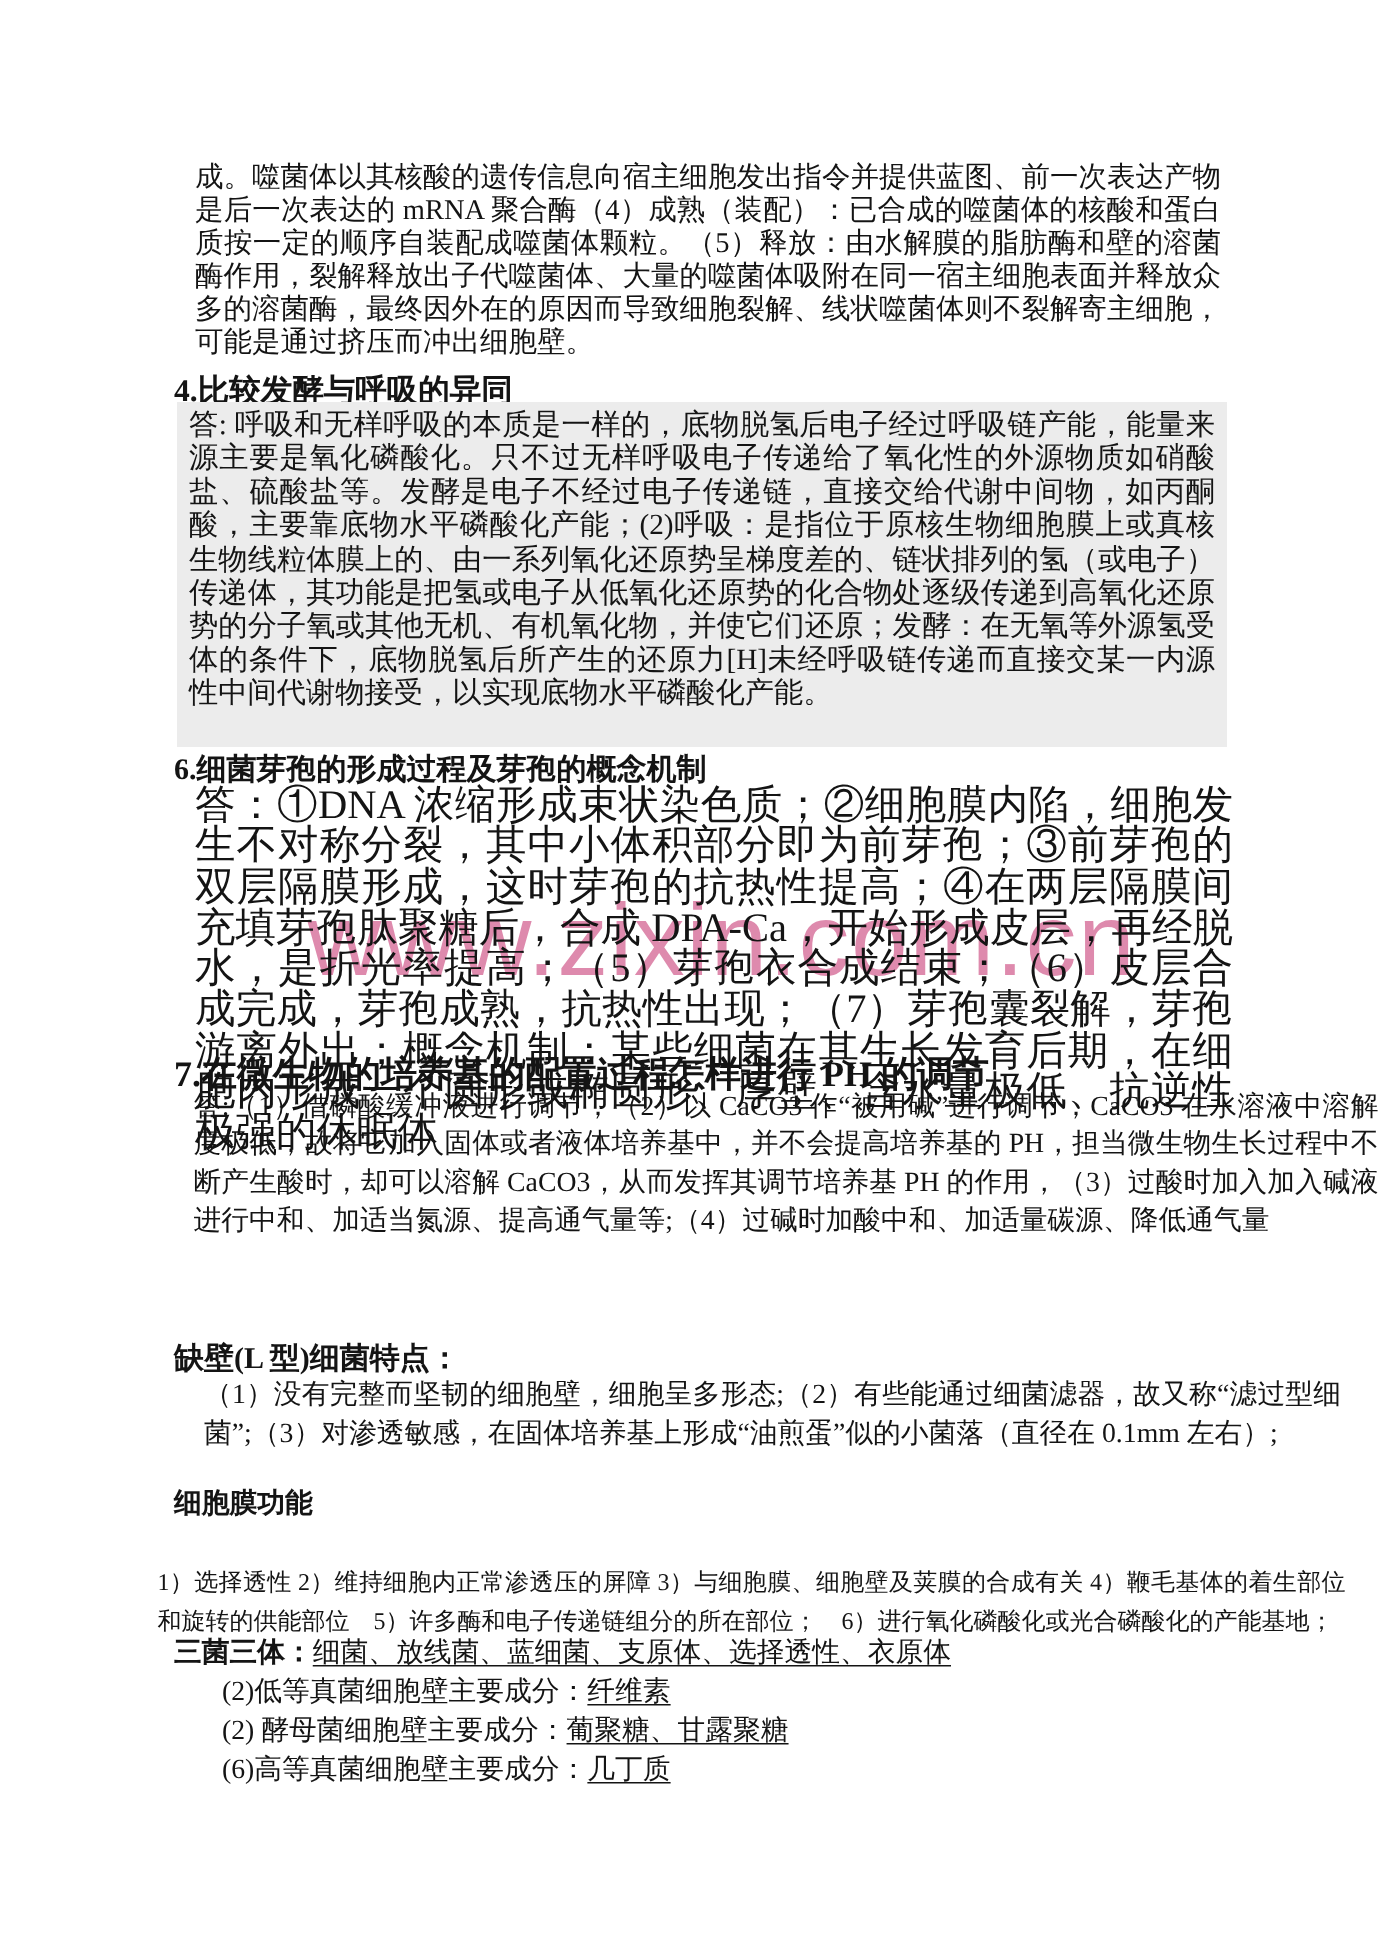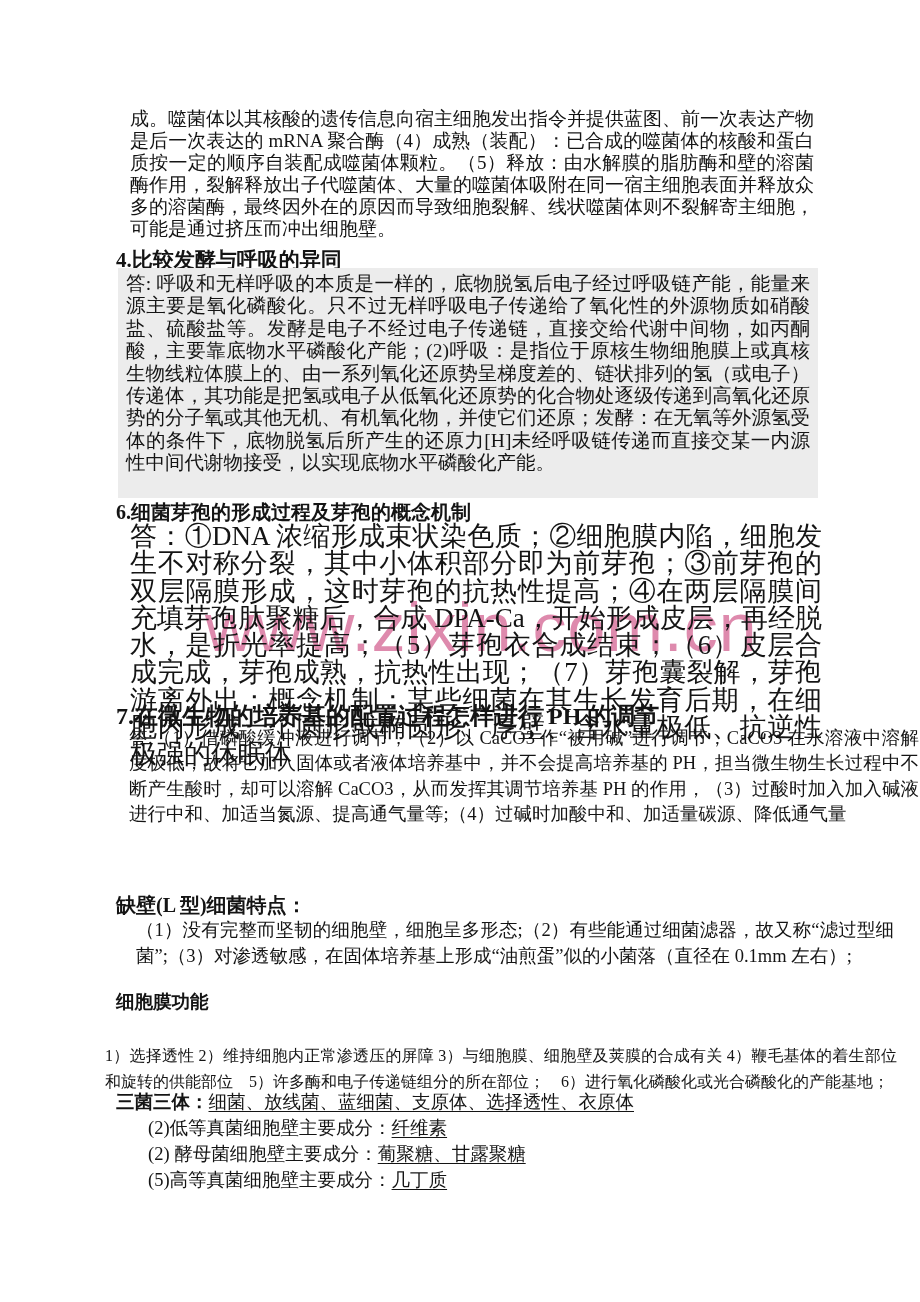--- a/index.html
+++ b/index.html
@@ -83,14 +83,14 @@
   <span class="bold">三菌三体：</span><span class="uline">细菌、放线菌、蓝细菌、支原体、选择透性、衣原体</span>
 </div>
 
 <div class="abs layer wall-item wi1">
   <span>(2)低等真菌细胞壁主要成分：</span><span class="uline">纤维素</span>
 </div>
 <div class="abs layer wall-item wi2">
   <span>(2) 酵母菌细胞壁主要成分：</span><span class="uline">葡聚糖、甘露聚糖</span>
 </div>
 <div class="abs layer wall-item wi3">
-  <span>(5)高等真菌细胞壁主要成分：</span><span class="uline">几丁质</span>
+  <span>(6)高等真菌细胞壁主要成分：</span><span class="uline">几丁质</span>
 </div>
 
 </body></html>

